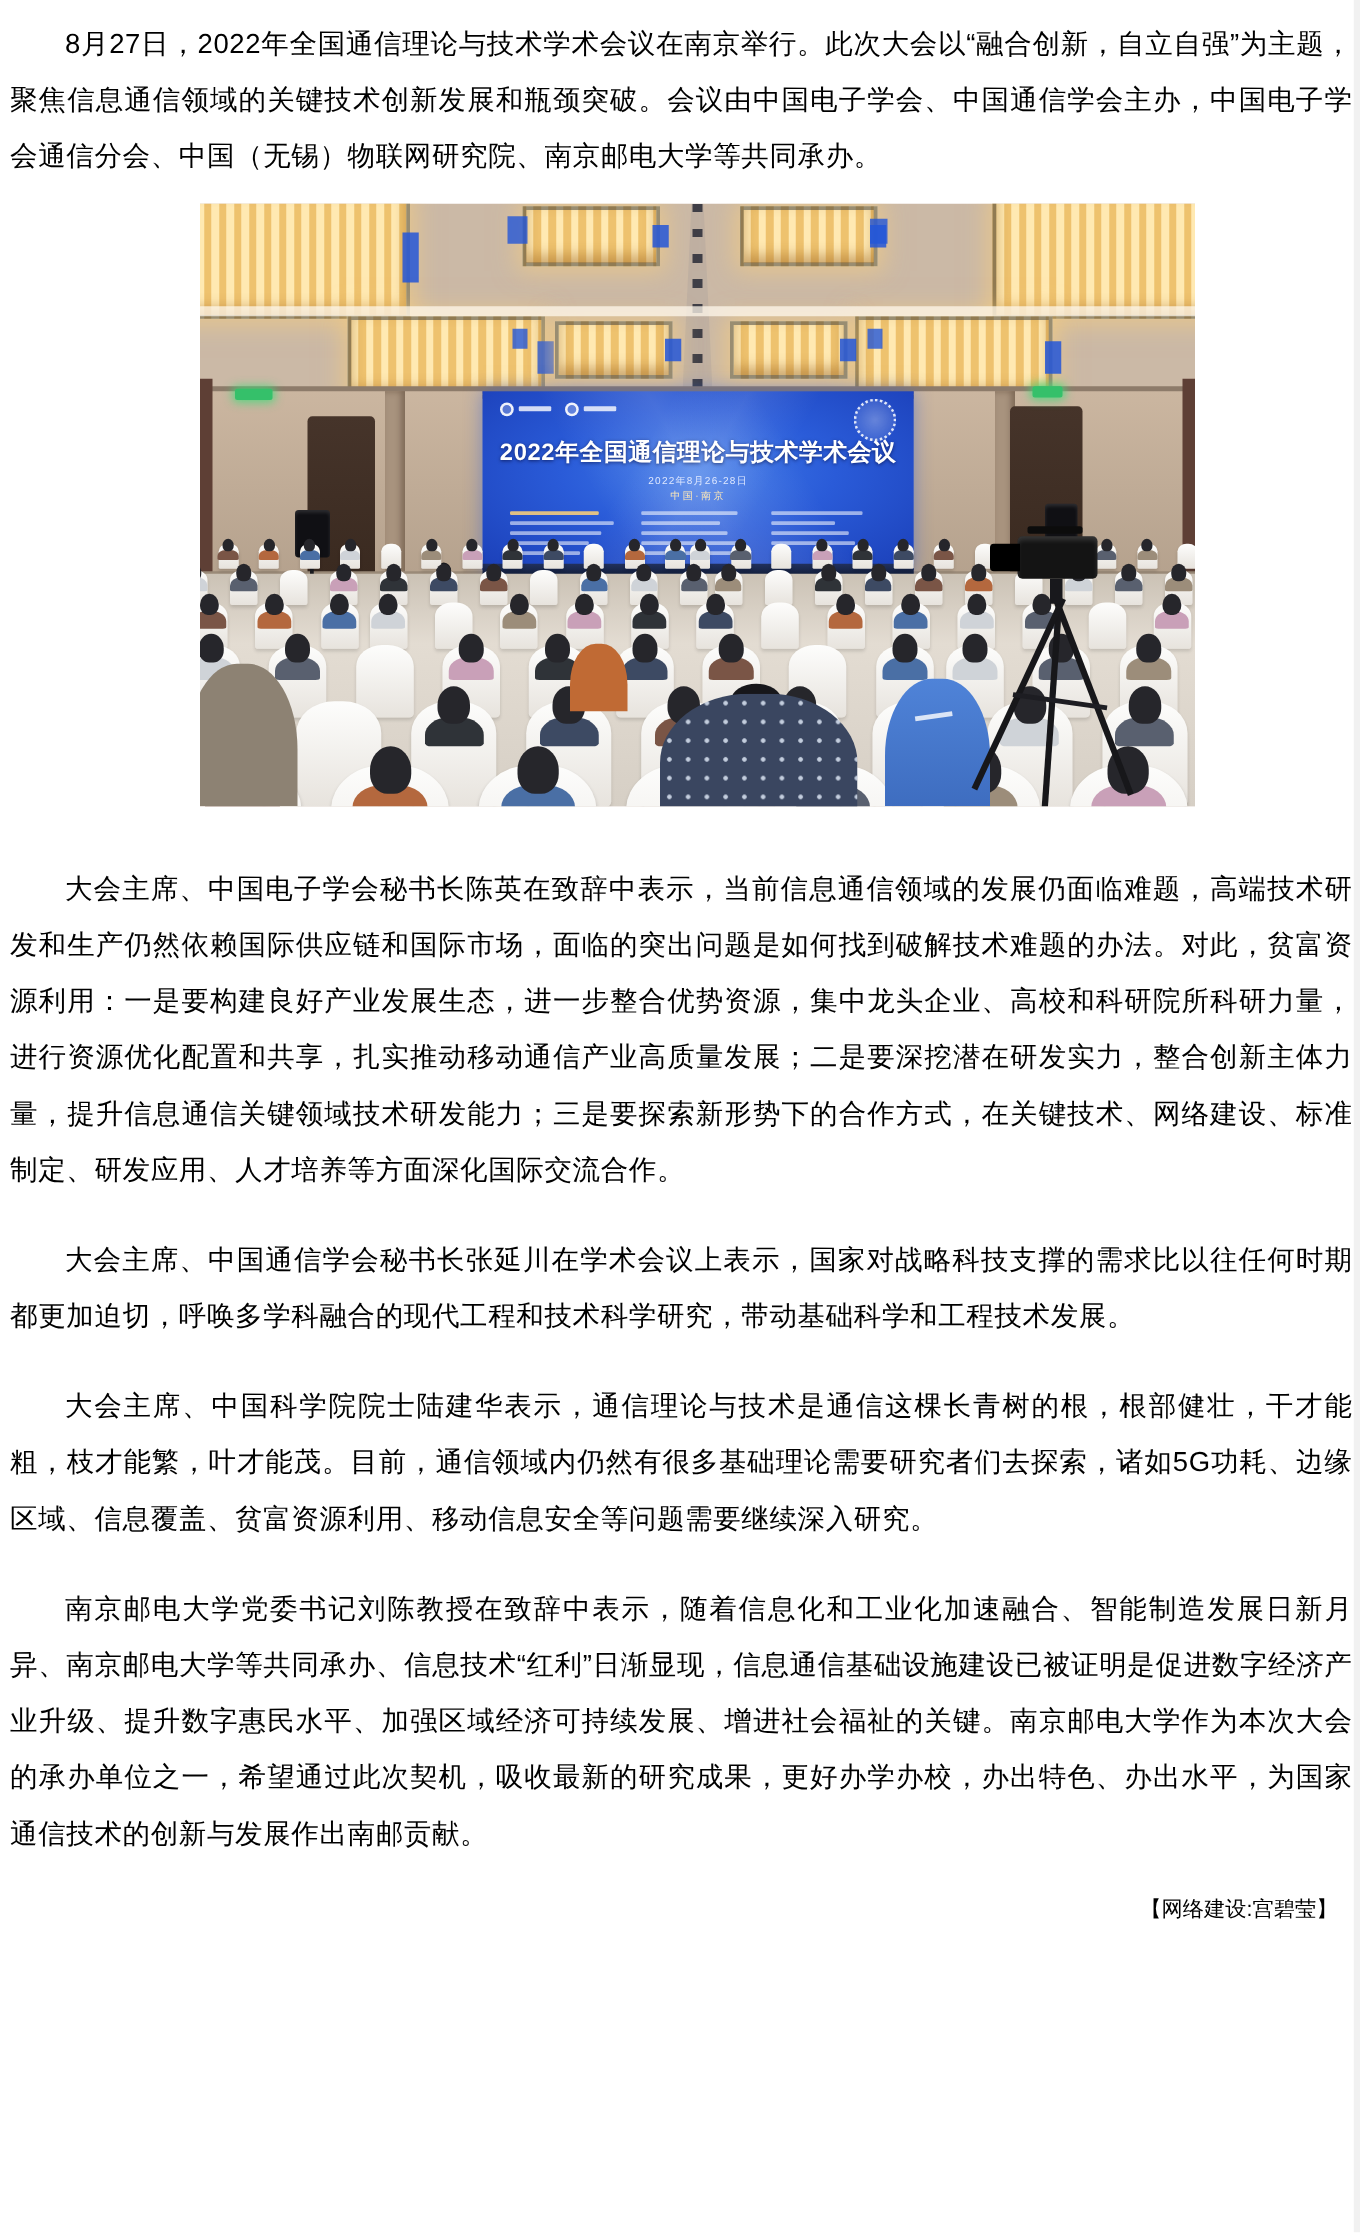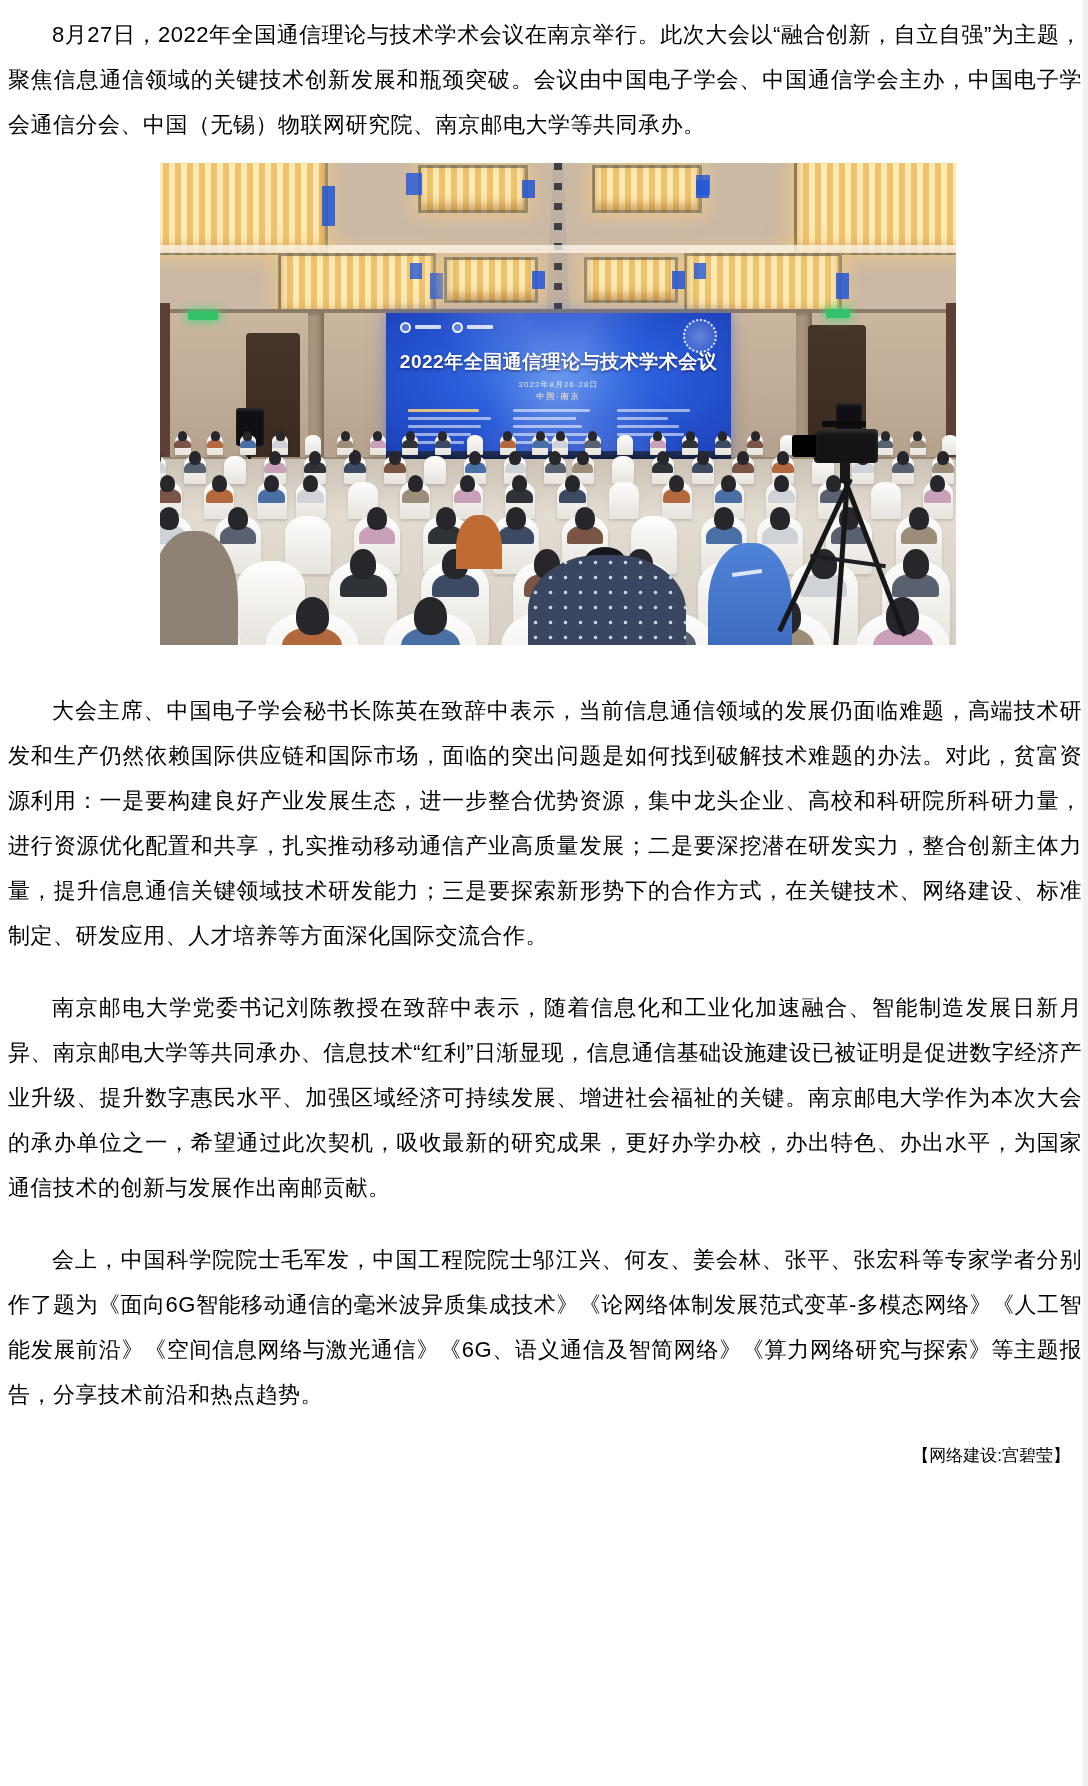--- a/index.html
+++ b/index.html
@@ -447,19 +447,20 @@
       <div class="tri-leg" style="left:56px;transform:rotate(25deg)"></div>
       <div class="tri-bar"></div>
       <div class="cam-head"></div>
       <div class="cam-body"></div>
       <div class="cam-lens"></div>
       <div class="cam-handle"></div>
     </div>
   </div>
 
   <p class="para">大会主席、中国电子学会秘书长陈英在致辞中表示，当前信息通信领域的发展仍面临难题，高端技术研发和生产仍然依赖国际供应链和国际市场，面临的突出问题是如何找到破解技术难题的办法。对此，贫富资源利用：一是要构建良好产业发展生态，进一步整合优势资源，集中龙头企业、高校和科研院所科研力量，进行资源优化配置和共享，扎实推动移动通信产业高质量发展；二是要深挖潜在研发实力，整合创新主体力量，提升信息通信关键领域技术研发能力；三是要探索新形势下的合作方式，在关键技术、网络建设、标准制定、研发应用、人才培养等方面深化国际交流合作。</p>
+  <p class="para">大会主席、中国通信学会秘书长张延川在学术会议上表示，国家对战略科技支撑的需求比以往任何时期都更加迫切，呼唤多学科融合的现代工程和技术科学研究，带动基础科学和工程技术发展。</p>
+  <p class="para">大会主席、中国科学院院士陆建华表示，通信理论与技术是通信这棵长青树的根，根部健壮，干才能粗，枝才能繁，叶才能茂。目前，通信领域内仍然有很多基础理论需要研究者们去探索，诸如5G功耗、边缘区域、信息覆盖、贫富资源利用、移动信息安全等问题需要继续深入研究。</p>
   <p class="para">南京邮电大学党委书记刘陈教授在致辞中表示，随着信息化和工业化加速融合、智能制造发展日新月异、南京邮电大学等共同承办、信息技术“红利”日渐显现，信息通信基础设施建设已被证明是促进数字经济产业升级、提升数字惠民水平、加强区域经济可持续发展、增进社会福祉的关键。南京邮电大学作为本次大会的承办单位之一，希望通过此次契机，吸收最新的研究成果，更好办学办校，办出特色、办出水平，为国家通信技术的创新与发展作出南邮贡献。</p>
-  <p class="para">会上，中国科学院院士毛军发，中国工程院院士邬江兴、何友、姜会林、张平、张宏科等专家学者分别作了题为《面向6G智能移动通信的毫米波异质集成技术》《论网络体制发展范式变革-多模态网络》《人工智能发展前沿》《空间信息网络与激光通信》《6G、语义通信及智简网络》《算力网络研究与探索》等主题报告，分享技术前沿和热点趋势。</p>
 
   <div class="editor-note">【网络建设:宫碧莹】</div>
 </div>
 
 <div class="scroll-strip"></div>
 
 </body></html>

